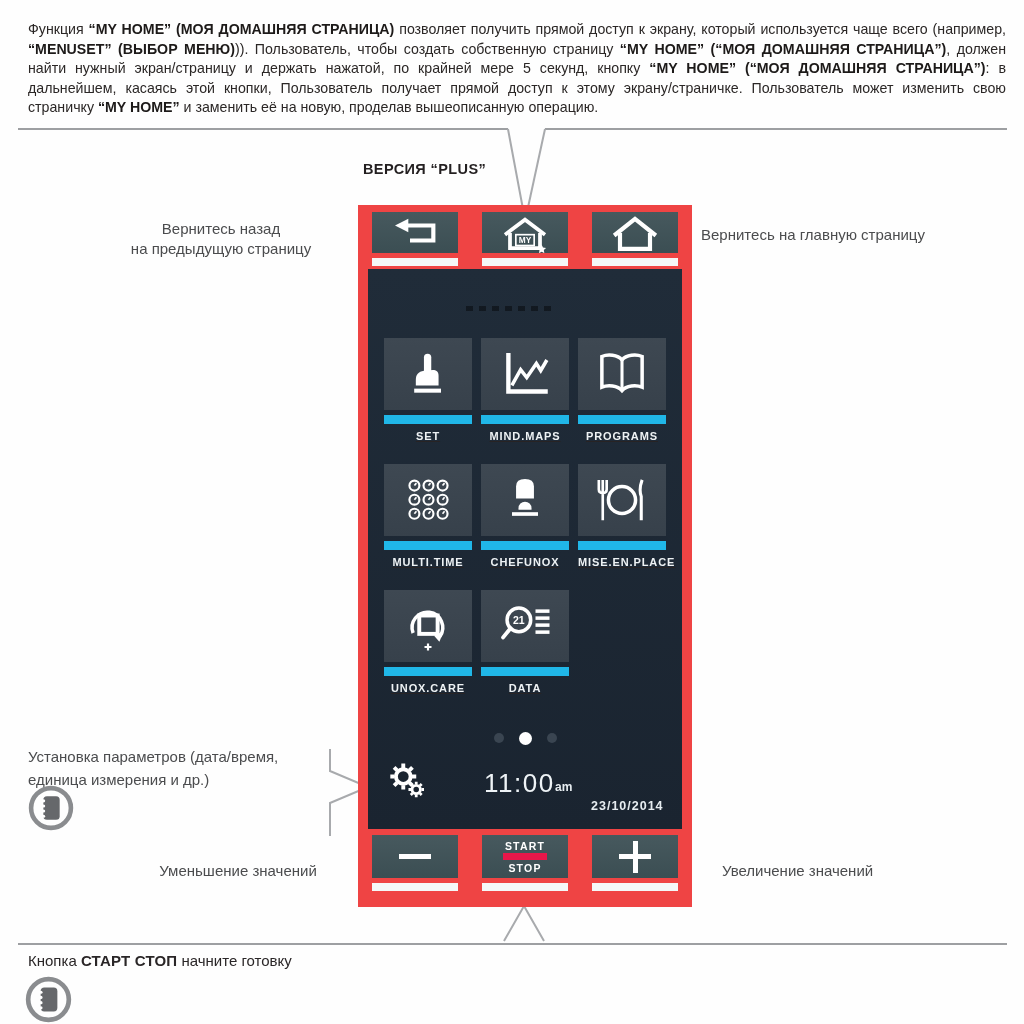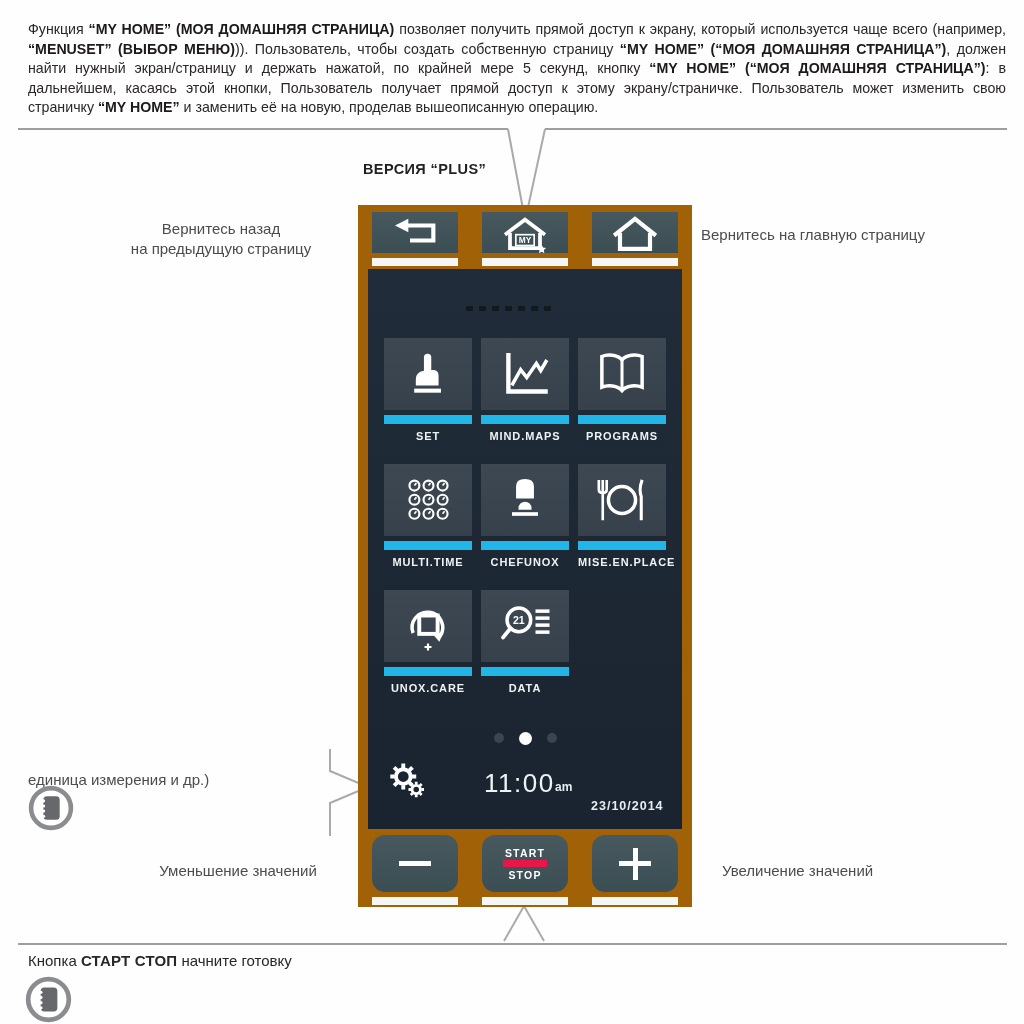--- a/index.html
+++ b/index.html
@@ -14,32 +14,32 @@
   .rule.left{left:18px;width:490px;}
   .rule.right{left:545px;width:462px;}
   .rule.bottom{top:943px;left:18px;width:989px;}
   svg.overlay{position:absolute;left:0;top:0;pointer-events:none;z-index:1;}
   svg.overlay line,svg.overlay polyline{stroke:#a8aaad;stroke-width:2;fill:none;}
   
   .version{position:absolute;left:363px;top:161px;font-size:14.5px;font-weight:bold;
            letter-spacing:.4px;color:#231f20;}
   
   .panel{position:absolute;left:358px;top:205px;width:334px;height:702px;
-         background:#a16207;z-index:2;}
+         background:#ef4444;z-index:2;}
   .screen{position:absolute;left:10px;top:64px;width:314px;height:560px;
           background:linear-gradient(#202c39,#1a2430);}
   .ghost{position:absolute;left:108px;top:101px;width:88px;height:5px;opacity:.45;
          background:repeating-linear-gradient(90deg,rgba(0,0,0,.55) 0 7px,transparent 7px 13px);}
   .btnrow{position:absolute;left:14px;right:14px;display:flex;justify-content:space-between;}
   .btnrow.nav{top:7px;}
   .btnrow.controls{top:630px;}
   .push-btn{width:86px;cursor:pointer;}
   .push-btn .face{height:41px;background:linear-gradient(#47595e,#3b4e53);
                   display:flex;align-items:center;justify-content:center;}
-  .btnrow.controls .face{height:57px;border-radius:13px;}
+  .btnrow.controls .face{height:43px;}
   .push-btn .underbar{height:8px;background:#f5f7f7;margin-top:5px;}
   
   .tiles{position:absolute;left:26px;top:133px;width:282px;display:grid;
          grid-template-columns:repeat(3,88px);column-gap:9px;row-gap:21px;}
   .tile{width:88px;cursor:pointer;text-decoration:underline;}
   .tile-face{height:72px;background:linear-gradient(#3e4852,#37414b);
              display:flex;align-items:center;justify-content:center;}
   .tile-bar{height:9px;margin-top:5px;}
   .tile-label{margin-top:6px;height:13px;text-align:center;font-size:11px;font-weight:bold;
               letter-spacing:.9px;color:#eef2f4;white-space:nowrap;}
@@ -292,21 +292,21 @@
       </div>
     </div>
   </div>
 
   <div class="ann back">
     <span>Вернитесь назад</span><br>
     <span>на предыдущую страницу</span>
   </div>
   <div class="ann home">Вернитесь на главную страницу</div>
   <div class="ann settings">
-    <br>
+    <span>Установка параметров (дата/время,</span><br>
     <span>единица измерения и др.)</span>
   </div>
   <div class="ann decrease">Уменьшение значений</div>
   <div class="ann increase">Увеличение значений</div>
 
   <div class="footer-caption"><span>Кнопка </span><b>СТАРТ СТОП</b><span> начните готовку</span></div>
 
   <div class="manual-icon settings-pos">
     <svg width="48" height="48" viewBox="0 0 47 47">
       <circle cx="23.5" cy="23.5" r="19.5" fill="none" stroke="#8a8c8f" stroke-width="4.5"></circle>

